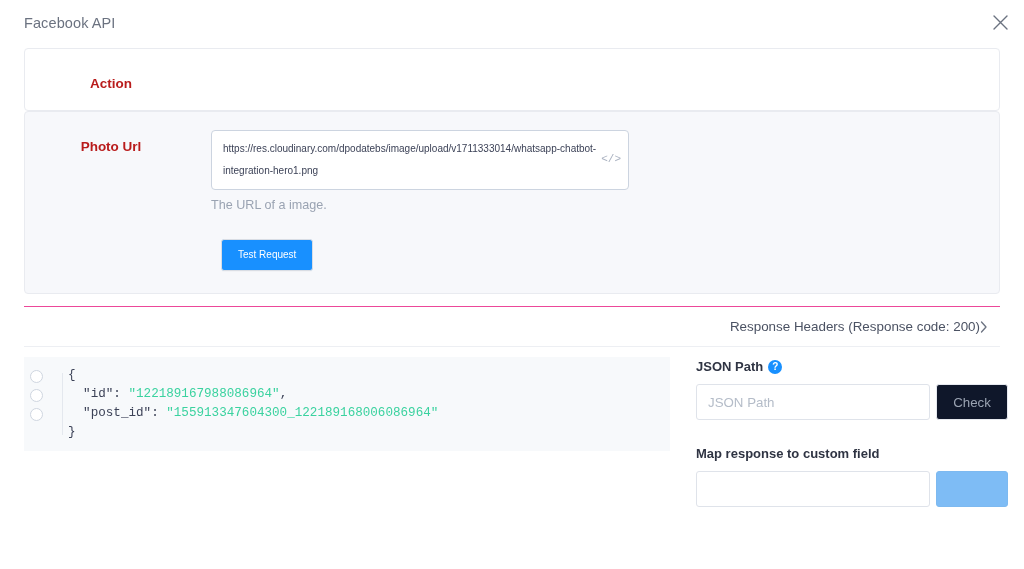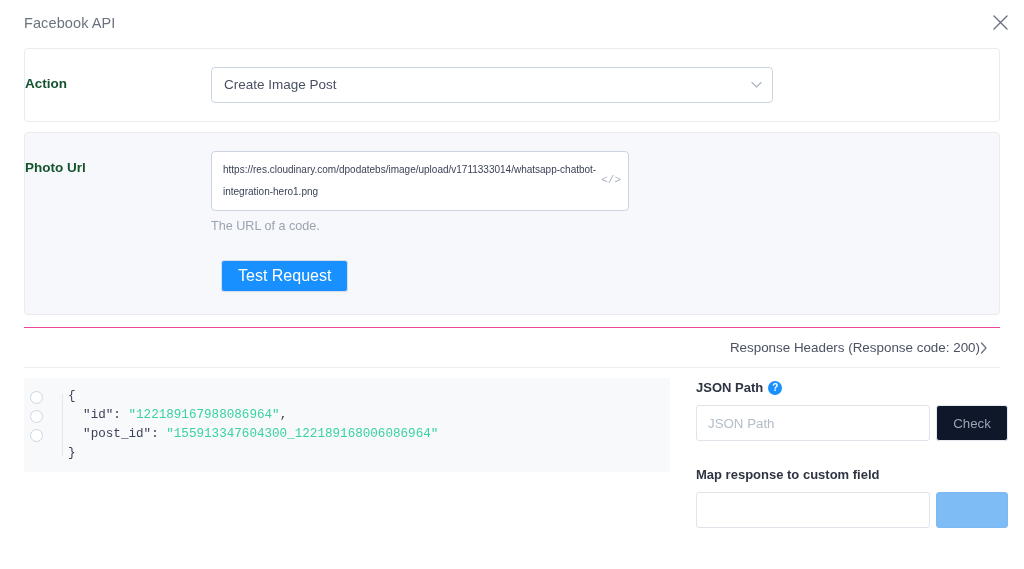--- a/index.html
+++ b/index.html
@@ -58,37 +58,37 @@
 
   .panel {
     border: 1px solid #e9ebf0;
     border-radius: 4px;
     background: #ffffff;
   }
   .panel.tinted {
     background: #f7f8fb;
     border-color: #e9ebf0;
   }
-  .panel + .panel { margin-top: 10px; }
+  .panel + .panel { }
 
   
   .form-row {
     display: flex;
     align-items: flex-start;
     padding: 18px 0;
   }
   .form-label {
     width: 186px;
     flex: 0 0 186px;
-    text-align: left;
+    text-align: center;
     padding-right: 14px;
     padding-top: 9px;
     font-size: 13.5px;
     font-weight: 700;
-    color: #14532d;
+    color: #b91c1c;
     line-height: 16px;
   }
   .form-control { flex: 1 1 auto; }
 
   
   .select-box {
     position: relative;
     width: 562px;
     height: 36px;
     border: 1px solid #ccd4e0;
@@ -146,21 +146,21 @@
     line-height: 16px;
   }
 
   
   .btn-row { padding: 8px 0 22px 0; display: flex; }
   .btn-primary {
     margin-left: 196px;
     background: #1890ff;
     border: 1px solid #d9dde4;
     color: #ffffff;
-    font-size: 16px;
+    font-size: 10px;
     font-family: "Liberation Sans", sans-serif;
     height: 32px;
     padding: 0 16px;
     border-radius: 3px;
     cursor: pointer;
     line-height: 30px;
     box-shadow: 0 1px 0 rgba(0,0,0,0.02);
   }
 
   
@@ -329,42 +329,32 @@
         <path d="M2 2 L15 15 M15 2 L2 15" stroke="#6b7280" stroke-width="1.4" fill="none" stroke-linecap="round"></path>
       </svg>
     </button>
   </div>
 
   <div class="modal-body">
 
     <div class="panel">
       <div class="form-row">
         <div class="form-label">Action</div>
-        <div class="form-control">
-          <div class="select-box">
-            <span class="select-value">Create Image Post</span>
-            <span class="select-arrow">
-              <svg width="11" height="7" viewBox="0 0 11 7">
-                <path d="M1 1 L5.5 5.5 L10 1" stroke="#b0b8c6" stroke-width="1.3" fill="none" stroke-linecap="round" stroke-linejoin="round"></path>
-              </svg>
-            </span>
-          </div>
-        </div>
       </div>
     </div>
 
     <div class="panel tinted">
       <div class="form-row">
         <div class="form-label">Photo Url</div>
         <div class="form-control">
           <div class="url-field">
             <div class="url-text">https://res.cloudinary.com/dpodatebs/image/upload/v1711333014/whatsapp-chatbot-integration-hero1.png</div>
             <span class="code-icon">&lt;/&gt;</span>
           </div>
-          <div class="help-text">The URL of a code.</div>
+          <div class="help-text">The URL of a image.</div>
         </div>
       </div>
       <div class="btn-row">
         <button class="btn-primary">Test Request</button>
       </div>
     </div>
 
     <div class="collapse-row">
       <span class="collapse-title">Response Headers (Response code: 200)</span>
       <span class="collapse-arrow">

